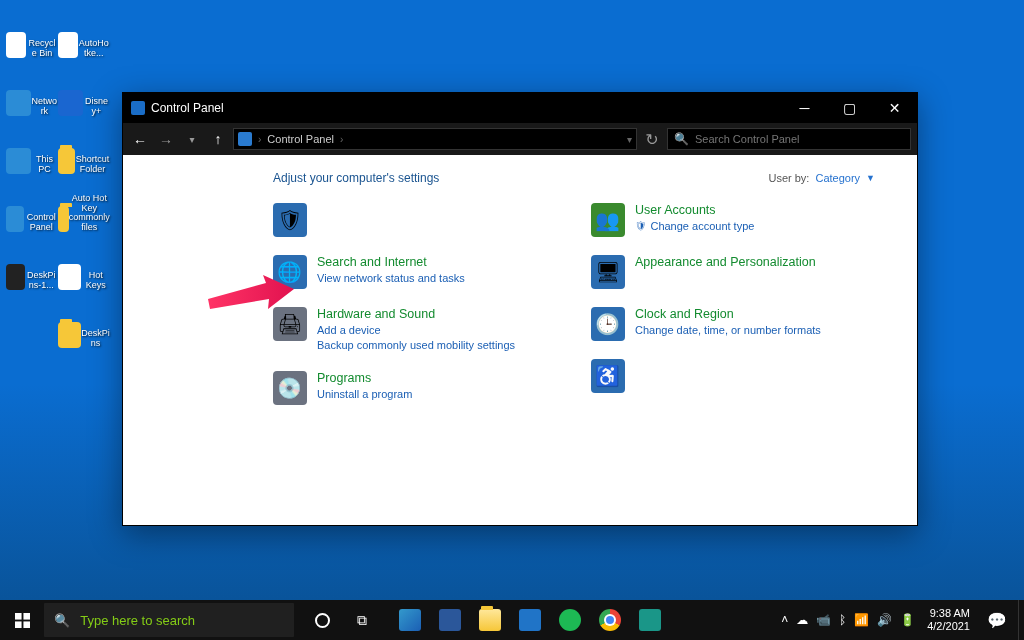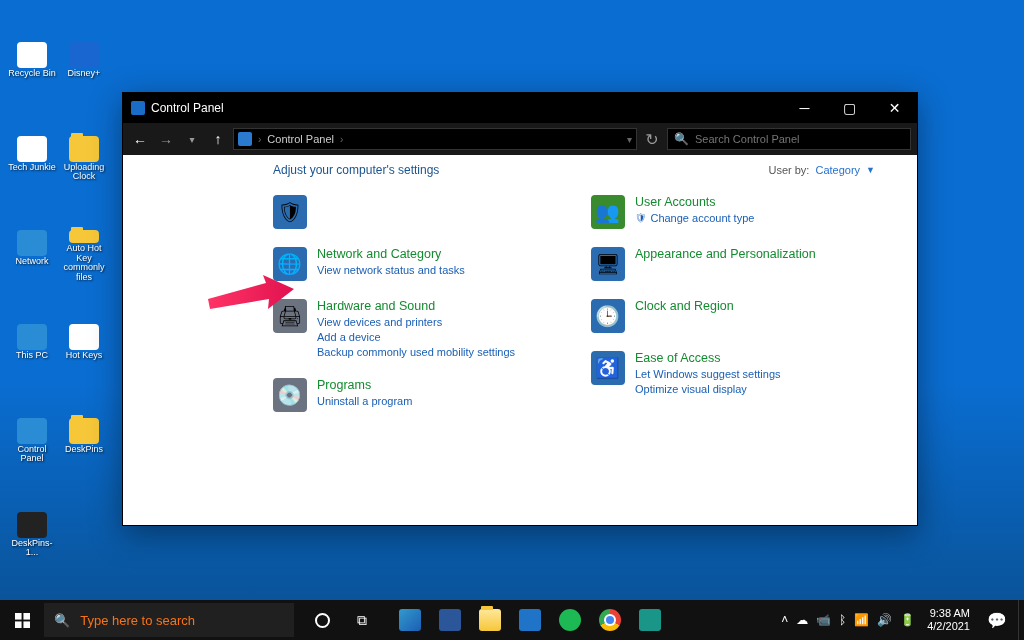--- a/index.html
+++ b/index.html
@@ -2,21 +2,21 @@
 <html><head>
 <meta charset="utf-8">
 <style>
 * { margin: 0; padding: 0; box-sizing: border-box; font-family: "Segoe UI", Tahoma, sans-serif; }
 html, body { width: 1024px; height: 640px; overflow: hidden; }
 body { background: linear-gradient(180deg, #0a6dd1 0%, #0a6dd1 60%, #094f90 100%); position: relative; }
 
 
 .desktop { position: absolute; top: 6px; left: 6px; width: 104px; height: 592px; display: flex; flex-direction: column; flex-wrap: wrap; align-content: flex-start; gap: 0; }
 .desk-col { display: flex; flex-direction: column; gap: 6px; width: 52px; }
-.desk-icon { width: 52px; height: 52px; display: flex; flex-direction: column; align-items: center; justify-content: flex-start; cursor: pointer; margin-top: 36px; }
+.desk-icon { width: 52px; height: 52px; display: flex; flex-direction: row; align-items: flex-end; justify-content: flex-start; cursor: pointer; }
 .desk-icon .ic { width: 30px; height: 26px; border-radius: 4px; display: flex; align-items: center; justify-content: center; }
 .desk-icon .lbl { color: #fff; font-size: 9px; text-align: center; line-height: 1.05; text-shadow: 1px 1px 2px rgba(0,0,0,.8); margin-top: 1px; word-break: break-word; }
 
 
 .window { position: absolute; top: 92px; left: 122px; width: 796px; height: 434px; background: #fff; box-shadow: 0 8px 30px rgba(0,0,0,.4); border: 1px solid #000; }
 .titlebar { height: 30px; background: #000; display: flex; align-items: center; color: #fff; font-size: 12px; }
 .titlebar .ic { width: 14px; height: 14px; margin: 0 6px 0 8px; background: #1a6dc7; border-radius: 2px; }
 .titlebar .ttl { flex: 1; }
 .winbtn { width: 45px; height: 30px; display: flex; align-items: center; justify-content: center; color: #fff; font-size: 14px; cursor: pointer; }
 
@@ -25,21 +25,21 @@
 .navbtn.on { color: #fff; }
 .addrbox { flex: 1; height: 22px; background: #000; border: 1px solid #333; display: flex; align-items: center; padding: 0 4px; gap: 6px; }
 .addrbox .cpicon { width: 14px; height: 14px; background: #2a7bd0; border-radius: 2px; }
 .addrbox .crumb { color: #ccc; font-size: 11px; cursor: pointer; }
 .addrbox .sep { color: #666; font-size: 10px; }
 .refreshbtn { width: 22px; height: 22px; display: flex; align-items: center; justify-content: center; color: #999; cursor: pointer; }
 .searchbox { width: 244px; height: 22px; background: #000; border: 1px solid #333; display: flex; align-items: center; padding: 0 6px; gap: 6px; }
 .searchbox .mag { color: #666; font-size: 12px; }
 .searchbox input { flex: 1; background: transparent; border: none; outline: none; color: #ccc; font-size: 11px; }
 
-.content { position: relative; height: 306px; background: #fff; padding: 8px 26px; overflow: hidden; }
+.content { position: relative; height: 306px; background: #fff; padding: 16px 26px; overflow: hidden; }
 .header-row { display: flex; align-items: center; padding-left: 124px; }
 .header-row .hdr { color: #1a5490; font-size: 12px; flex: 1; }
 .viewby { font-size: 11px; color: #555; display: flex; align-items: center; gap: 6px; margin-right: 16px; }
 .viewby .cat { color: #2672cf; cursor: pointer; }
 .viewby .dd { color: #2672cf; font-size: 9px; }
 
 .categories { display: flex; gap: 18px; margin-top: 18px; padding-left: 124px; }
 .col { flex: 1; display: flex; flex-direction: column; gap: 18px; }
 .cat-item { display: flex; gap: 10px; }
 .cat-icon { width: 34px; height: 34px; flex-shrink: 0; border-radius: 4px; display: flex; align-items: center; justify-content: center; font-size: 20px; }
@@ -49,21 +49,21 @@
 
 
 .arrow { position: absolute; top: 275px; left: 208px; width: 86px; height: 36px; pointer-events: none; z-index: 40; }
 
 
 .taskbar { position: absolute; bottom: 0; left: 0; right: 0; height: 40px; background: #111; display: flex; align-items: center; }
 .start { width: 44px; height: 40px; display: flex; align-items: center; justify-content: center; cursor: pointer; }
 .start svg { width: 15px; height: 15px; }
 .search-tb { height: 34px; width: 250px; background: #202020; display: flex; align-items: center; padding: 0 10px; gap: 10px; border-radius: 1px; margin: 3px 0; cursor: text; }
 .search-tb .mag { color: #999; font-size: 13px; }
-.search-tb .ph { color: #f97316; font-size: 13px; }
+.search-tb .ph { color: #84cc16; font-size: 13px; }
 .tb-gap { width: 8px; }
 .tb-btn { width: 40px; height: 40px; display: flex; align-items: center; justify-content: center; cursor: pointer; }
 .tb-icon { width: 22px; height: 22px; border-radius: 3px; }
 .tb-spacer { flex: 1; }
 .tray { display: flex; align-items: center; gap: 8px; padding: 0 6px; color: #fff; font-size: 12px; }
 .clock { display: flex; flex-direction: column; align-items: flex-end; font-size: 11px; color: #fff; line-height: 1.2; padding: 0 6px; }
 .notif { width: 42px; height: 40px; display: flex; align-items: center; justify-content: center; color: #fff; cursor: pointer; }
 .showdesk { width: 6px; height: 40px; border-left: 1px solid #333; cursor: pointer; }
 
 
@@ -73,48 +73,48 @@
 </head>
 <body>
 
 <div class="desktop">
   <div class="desk-col" id="dcol1">
       <div class="desk-icon">
         <div class="ic" style="background: rgb(255, 255, 255);"></div>
         <div class="lbl">Recycle Bin</div>
       </div>
       <div class="desk-icon">
-        <div class="ic" style="background: rgb(255, 255, 255);"></div>
-        <div class="lbl">Tech Junkie</div>
-      </div>
-      <div class="desk-icon">
         <div class="ic" style="background: rgb(43, 140, 214);"></div>
         <div class="lbl">Network</div>
       </div>
       <div class="desk-icon">
         <div class="ic" style="background: rgb(43, 140, 214);"></div>
         <div class="lbl">This PC</div>
       </div>
       <div class="desk-icon">
         <div class="ic" style="background: rgb(43, 140, 214);"></div>
         <div class="lbl">Control Panel</div>
       </div>
       <div class="desk-icon">
         <div class="ic" style="background: rgb(34, 34, 34);"></div>
         <div class="lbl">DeskPins-1...</div>
       </div>
     </div>
   <div class="desk-col" id="dcol2">
       <div class="desk-icon">
+        <div class="ic" style="background: rgb(255, 255, 255);"></div>
+        <div class="lbl">AutoHotke...</div>
+      </div>
+      <div class="desk-icon">
         <div class="ic" style="background: rgb(26, 102, 208);"></div>
         <div class="lbl">Disney+</div>
       </div>
       <div class="desk-icon">
         <div class="ic folder-ic" style="background: rgb(246, 199, 56);"></div>
-        <div class="lbl">Uploading Clock</div>
+        <div class="lbl">Shortcut Folder</div>
       </div>
       <div class="desk-icon">
         <div class="ic folder-ic" style="background: rgb(246, 199, 56);"></div>
         <div class="lbl">Auto Hot Key commonly files</div>
       </div>
       <div class="desk-icon">
         <div class="ic" style="background: rgb(255, 255, 255);"></div>
         <div class="lbl">Hot Keys</div>
       </div>
       <div class="desk-icon">
@@ -171,29 +171,28 @@
       </div>
     </div>
     <div class="categories">
       <div class="col" id="colA">
           <div class="cat-item">
             <div class="cat-icon" style="background: rgb(43, 108, 176);">🛡</div>
           </div>
           <div class="cat-item">
             <div class="cat-icon" style="background: rgb(43, 108, 176);">🌐</div>
             <div class="cat-body">
-              <a class="cat-title">Network and Category</a>
+              <a class="cat-title">Search and Internet</a>
               <a class="cat-link">View network status and tasks</a>
             </div>
           </div>
           <div class="cat-item">
             <div class="cat-icon" style="background: rgb(107, 114, 128);">🖨</div>
             <div class="cat-body">
               <a class="cat-title">Hardware and Sound</a>
-              <a class="cat-link">View devices and printers</a>
               <a class="cat-link">Add a device</a>
               <a class="cat-link">Backup commonly used mobility settings</a>
             </div>
           </div>
           <div class="cat-item">
             <div class="cat-icon" style="background: rgb(107, 114, 128);">💿</div>
             <div class="cat-body">
               <a class="cat-title">Programs</a>
               <a class="cat-link">Uninstall a program</a>
             </div>
@@ -210,29 +209,25 @@
           <div class="cat-item">
             <div class="cat-icon" style="background: rgb(43, 108, 176);">🖥</div>
             <div class="cat-body">
               <a class="cat-title">Appearance and Personalization</a>
             </div>
           </div>
           <div class="cat-item">
             <div class="cat-icon" style="background: rgb(43, 108, 176);">🕒</div>
             <div class="cat-body">
               <a class="cat-title">Clock and Region</a>
+              <a class="cat-link">Change date, time, or number formats</a>
             </div>
           </div>
           <div class="cat-item">
             <div class="cat-icon" style="background: rgb(43, 108, 176);">♿</div>
-            <div class="cat-body">
-              <a class="cat-title">Ease of Access</a>
-              <a class="cat-link">Let Windows suggest settings</a>
-              <a class="cat-link">Optimize visual display</a>
-            </div>
           </div>
         </div>
     </div>
   </div>
 </div>
 
 <div class="taskbar">
   <div class="start">
     <svg viewBox="0 0 16 16">
         <rect x="0" y="0" width="7" height="7" fill="#fff"></rect>

